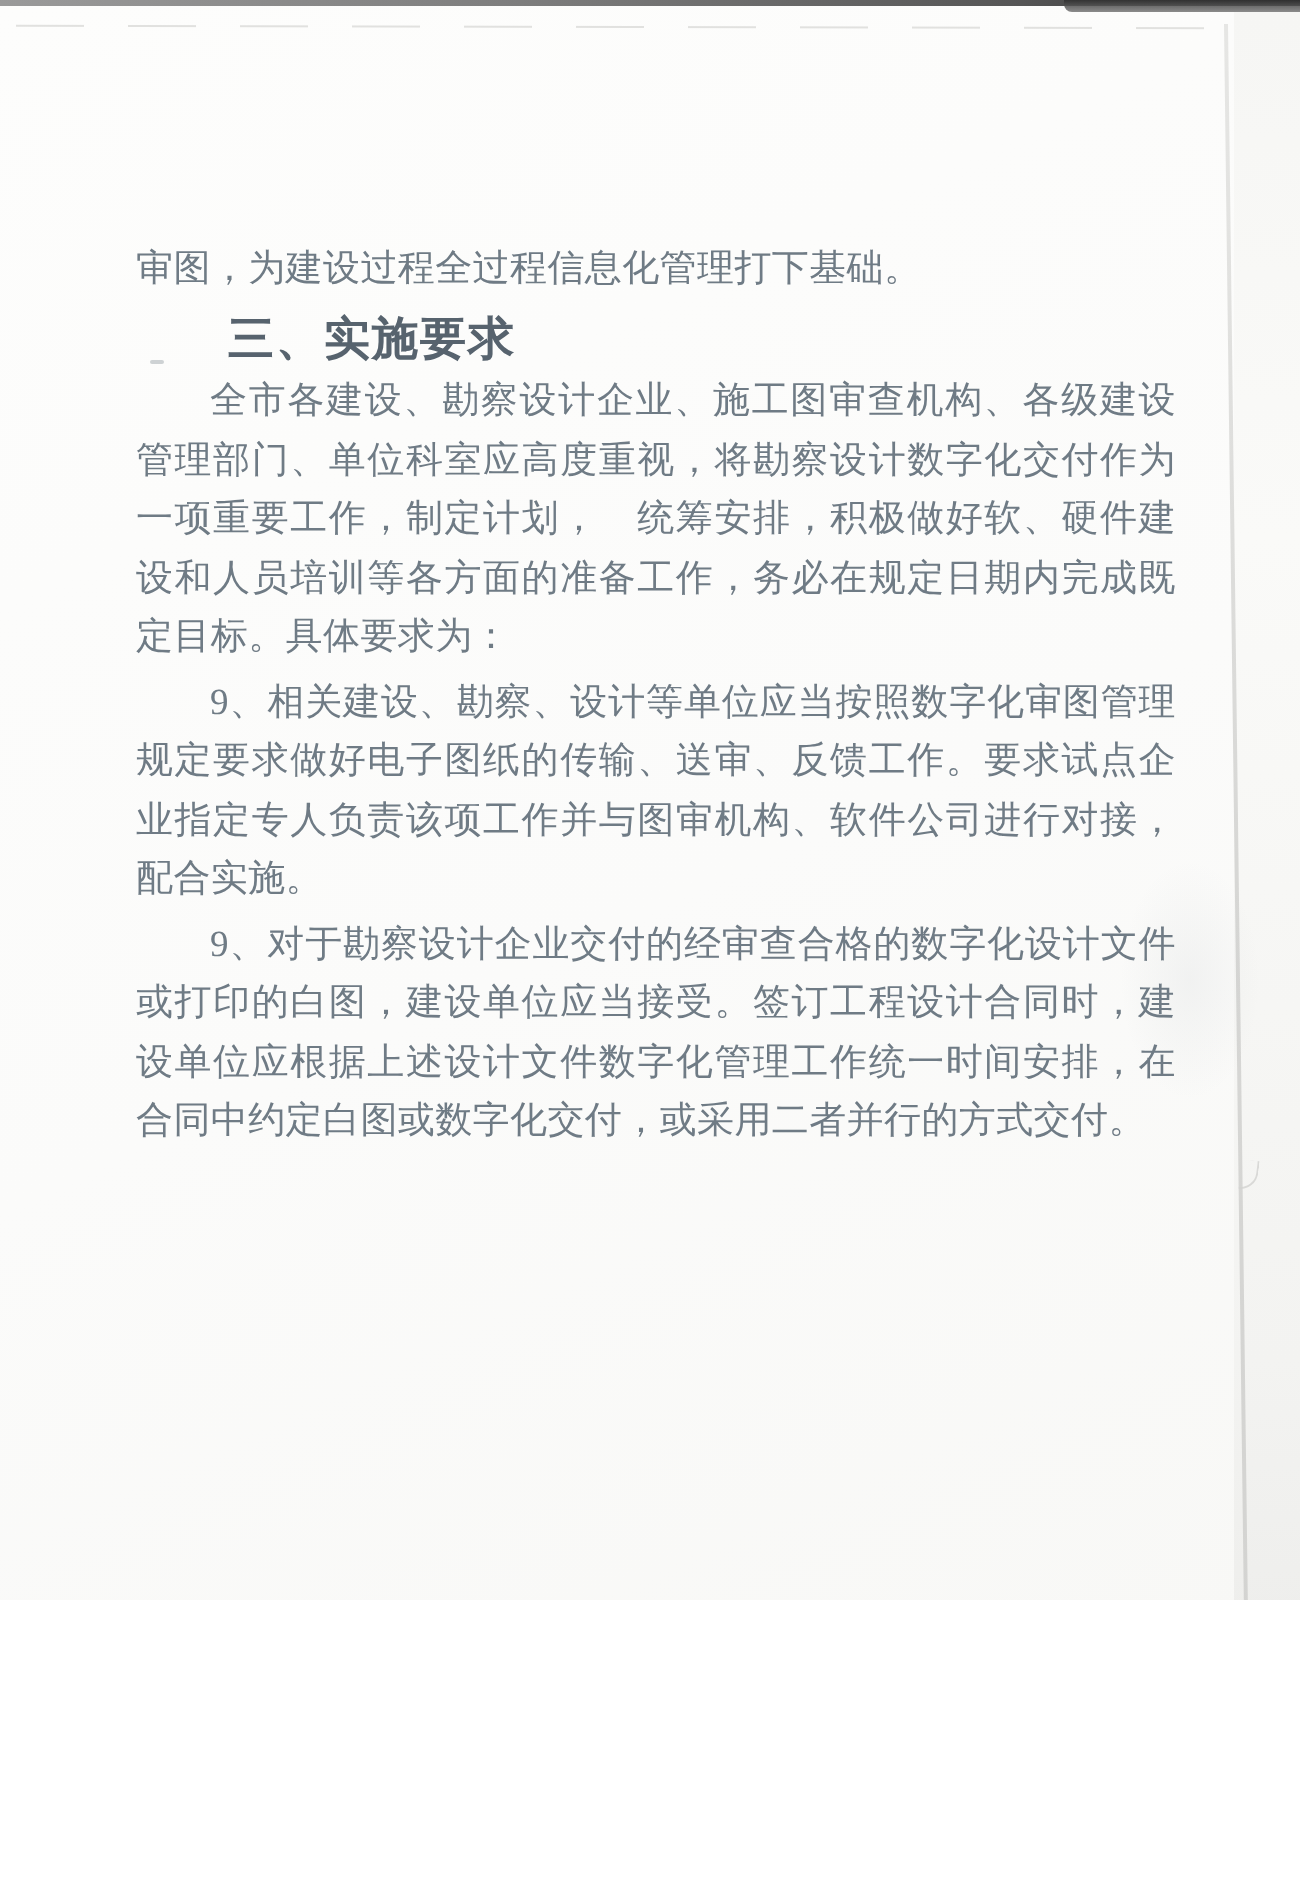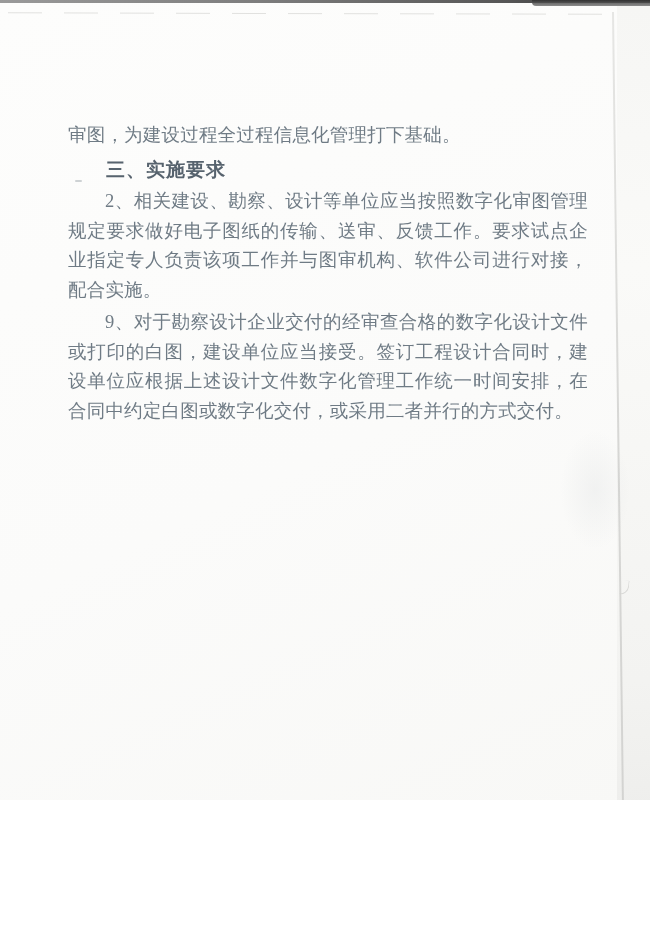--- a/index.html
+++ b/index.html
@@ -99,21 +99,21 @@
   }
   .doc-content p + p,
   .doc-content h3 + p {
     margin-top: 3px;
   }
   .doc-content p.no-indent {
     text-indent: 0;
   }
   .doc-content h3.section-heading {
     margin: 4px 0 2px 0;
-    font-size: 19px;
+    font-size: 23px;
     font-weight: bold;
     color: #57636e;
     text-indent: 2em;
     font-family: "Liberation Sans", sans-serif;
     letter-spacing: 1px;
   }
   .page-footer {
     position: absolute;
     left: 56px;
     top: 889px;
@@ -134,19 +134,20 @@
   <div class="paper-right-strip"></div>
   <div class="paper-right-edge"></div>
   <div class="artifact-dash"></div>
   <div class="artifact-hook"></div>
   <div class="smudge s1"></div>
   <div class="smudge s2"></div>
 
   <div class="doc-content">
     <p class="no-indent">审图，为建设过程全过程信息化管理打下基础。</p>
     <h3 class="section-heading">三、实施要求</h3>
-    <p>2、相关建设、勘察、设计等单位应当按照数字化审图管理规定要求做好电子图纸的传输、送审、反馈工作。要求试点企业指定专人负责该项工作并与图审机构、软件公司进行对接，配合实施。</p>
+    <p>全市各建设、勘察设计企业、施工图审查机构、各级建设管理部门、单位科室应高度重视，将勘察设计数字化交付作为一项重要工作，制定计划，　统筹安排，积极做好软、硬件建设和人员培训等各方面的准备工作，务必在规定日期内完成既定目标。具体要求为：</p>
+    <p>9、相关建设、勘察、设计等单位应当按照数字化审图管理规定要求做好电子图纸的传输、送审、反馈工作。要求试点企业指定专人负责该项工作并与图审机构、软件公司进行对接，配合实施。</p>
     <p>9、对于勘察设计企业交付的经审查合格的数字化设计文件或打印的白图，建设单位应当接受。签订工程设计合同时，建设单位应根据上述设计文件数字化管理工作统一时间安排，在合同中约定白图或数字化交付，或采用二者并行的方式交付。</p>
   </div>
 
   <div class="page-footer">- 4 -</div>
 
 </div>
 
 </body></html>

